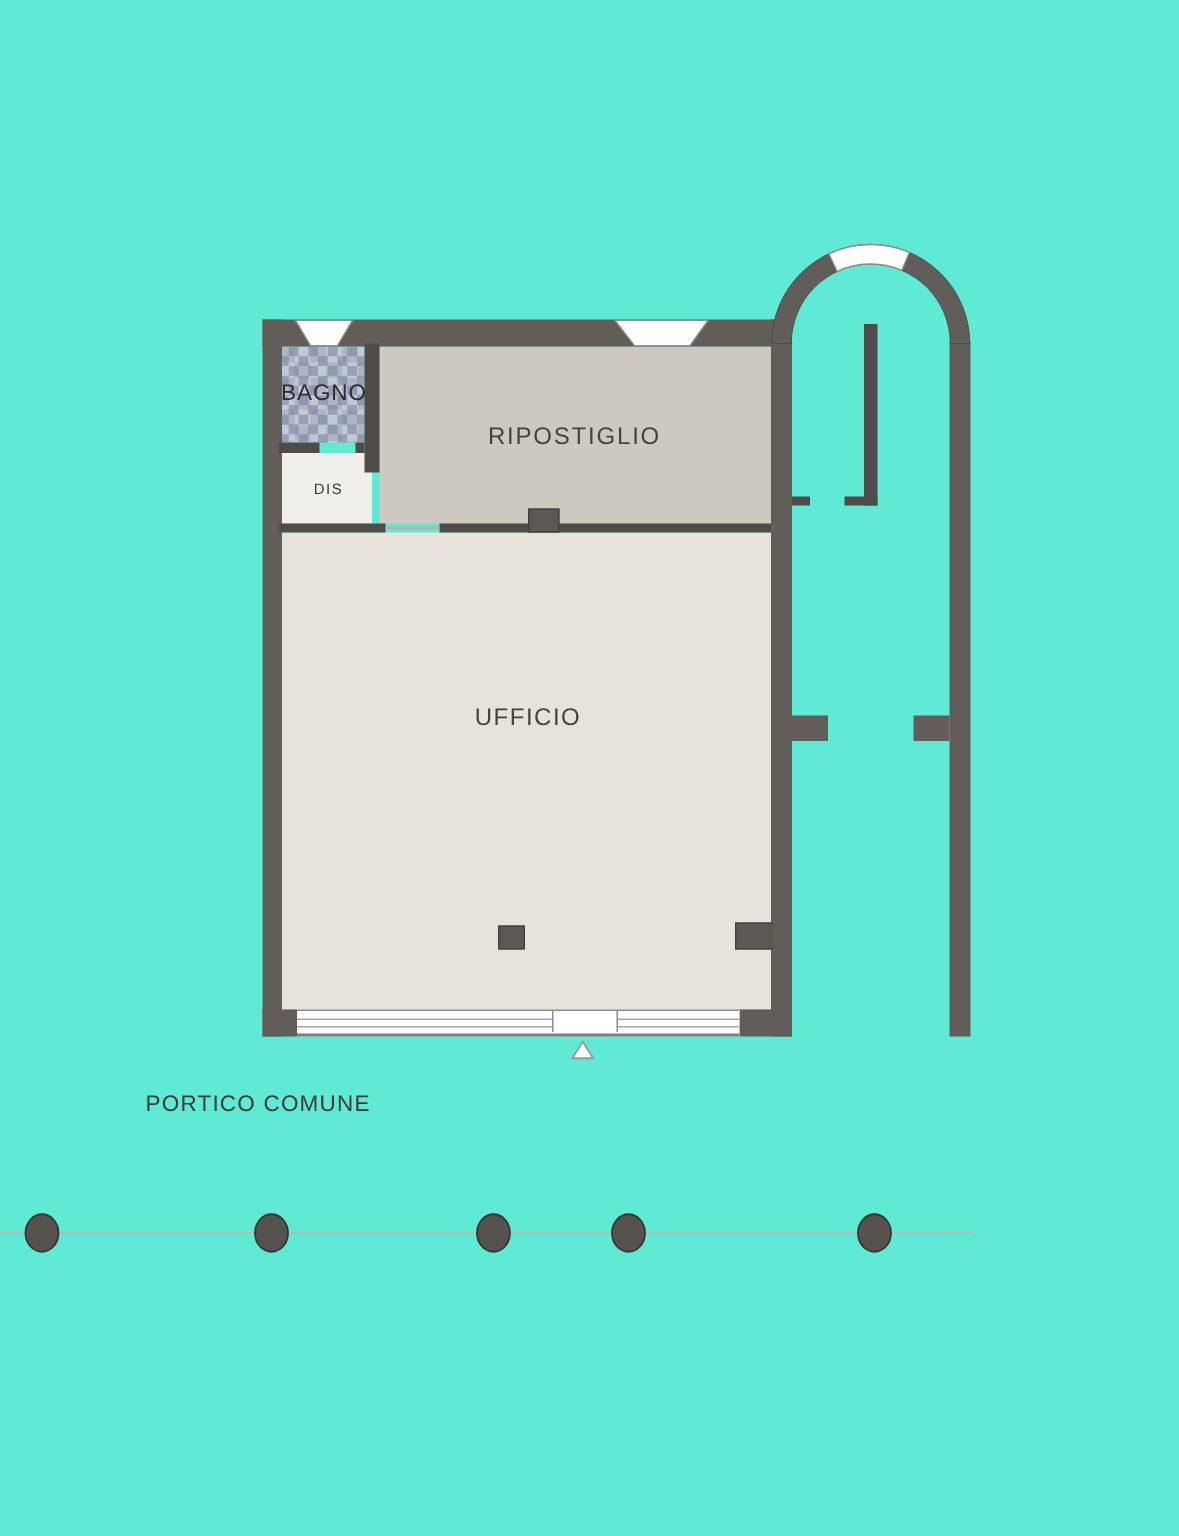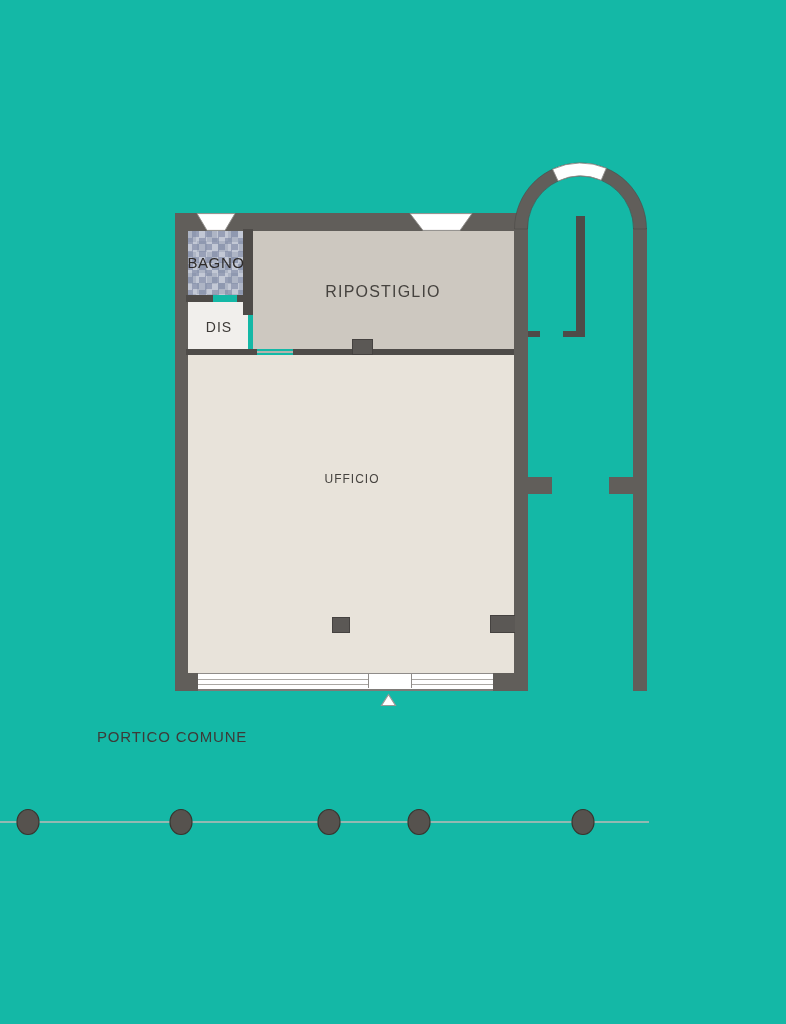--- a/index.html
+++ b/index.html
@@ -1,17 +1,17 @@
 <!DOCTYPE html>
 <html><head>
 <meta charset="utf-8">
 <style>
   html,body{margin:0;padding:0;background:#ffffff;}
   .canvas{
-    position:relative;width:786px;height:1024px;background:#14b8a6;overflow:hidden;
+    position:relative;width:786px;height:1024px;background:#5eead4;overflow:hidden;
     font-family:"Liberation Sans", sans-serif;
   }
   .abs{position:absolute;}
   
   .wall{position:absolute;background:#615e5a;}
   .iwall{position:absolute;background:#4e4b48;}
   .block{position:absolute;background:#5b5855;border:1px solid #454240;box-sizing:border-box;}
   
   .floor{position:absolute;}
   .floor-ufficio{background:#e8e3da;}
@@ -37,23 +37,23 @@
     position:absolute;left:170px;top:0;width:44px;height:13.5px;background:#ffffff;
     border-left:1px solid #8f8c89;border-right:1px solid #8f8c89;box-sizing:border-box;
   }
   .thinline{position:absolute;background:#b5b1ac;}
   
   .roomlabel{
     position:absolute;transform:translate(-50%,-50%);
     color:#3d3a37;white-space:nowrap;
   }
   .lbl-bagno{font-size:15px;letter-spacing:0.6px;color:#2e2b29;}
-  .lbl-dis{font-size:14px;letter-spacing:1px;}
+  .lbl-dis{font-size:10px;letter-spacing:1px;}
   .lbl-ripostiglio{font-size:16px;letter-spacing:1.2px;color:#46433f;}
-  .lbl-ufficio{font-size:12px;letter-spacing:1px;color:#46433f;}
+  .lbl-ufficio{font-size:16px;letter-spacing:1px;color:#46433f;}
   .lbl-portico{
     position:absolute;left:97px;top:736px;transform:translateY(-50%);
     font-size:15px;letter-spacing:0.8px;color:#3d3a38;white-space:nowrap;
   }
   svg{position:absolute;left:0;top:0;}
 </style>
 </head>
 <body>
 
 <div class="canvas">

